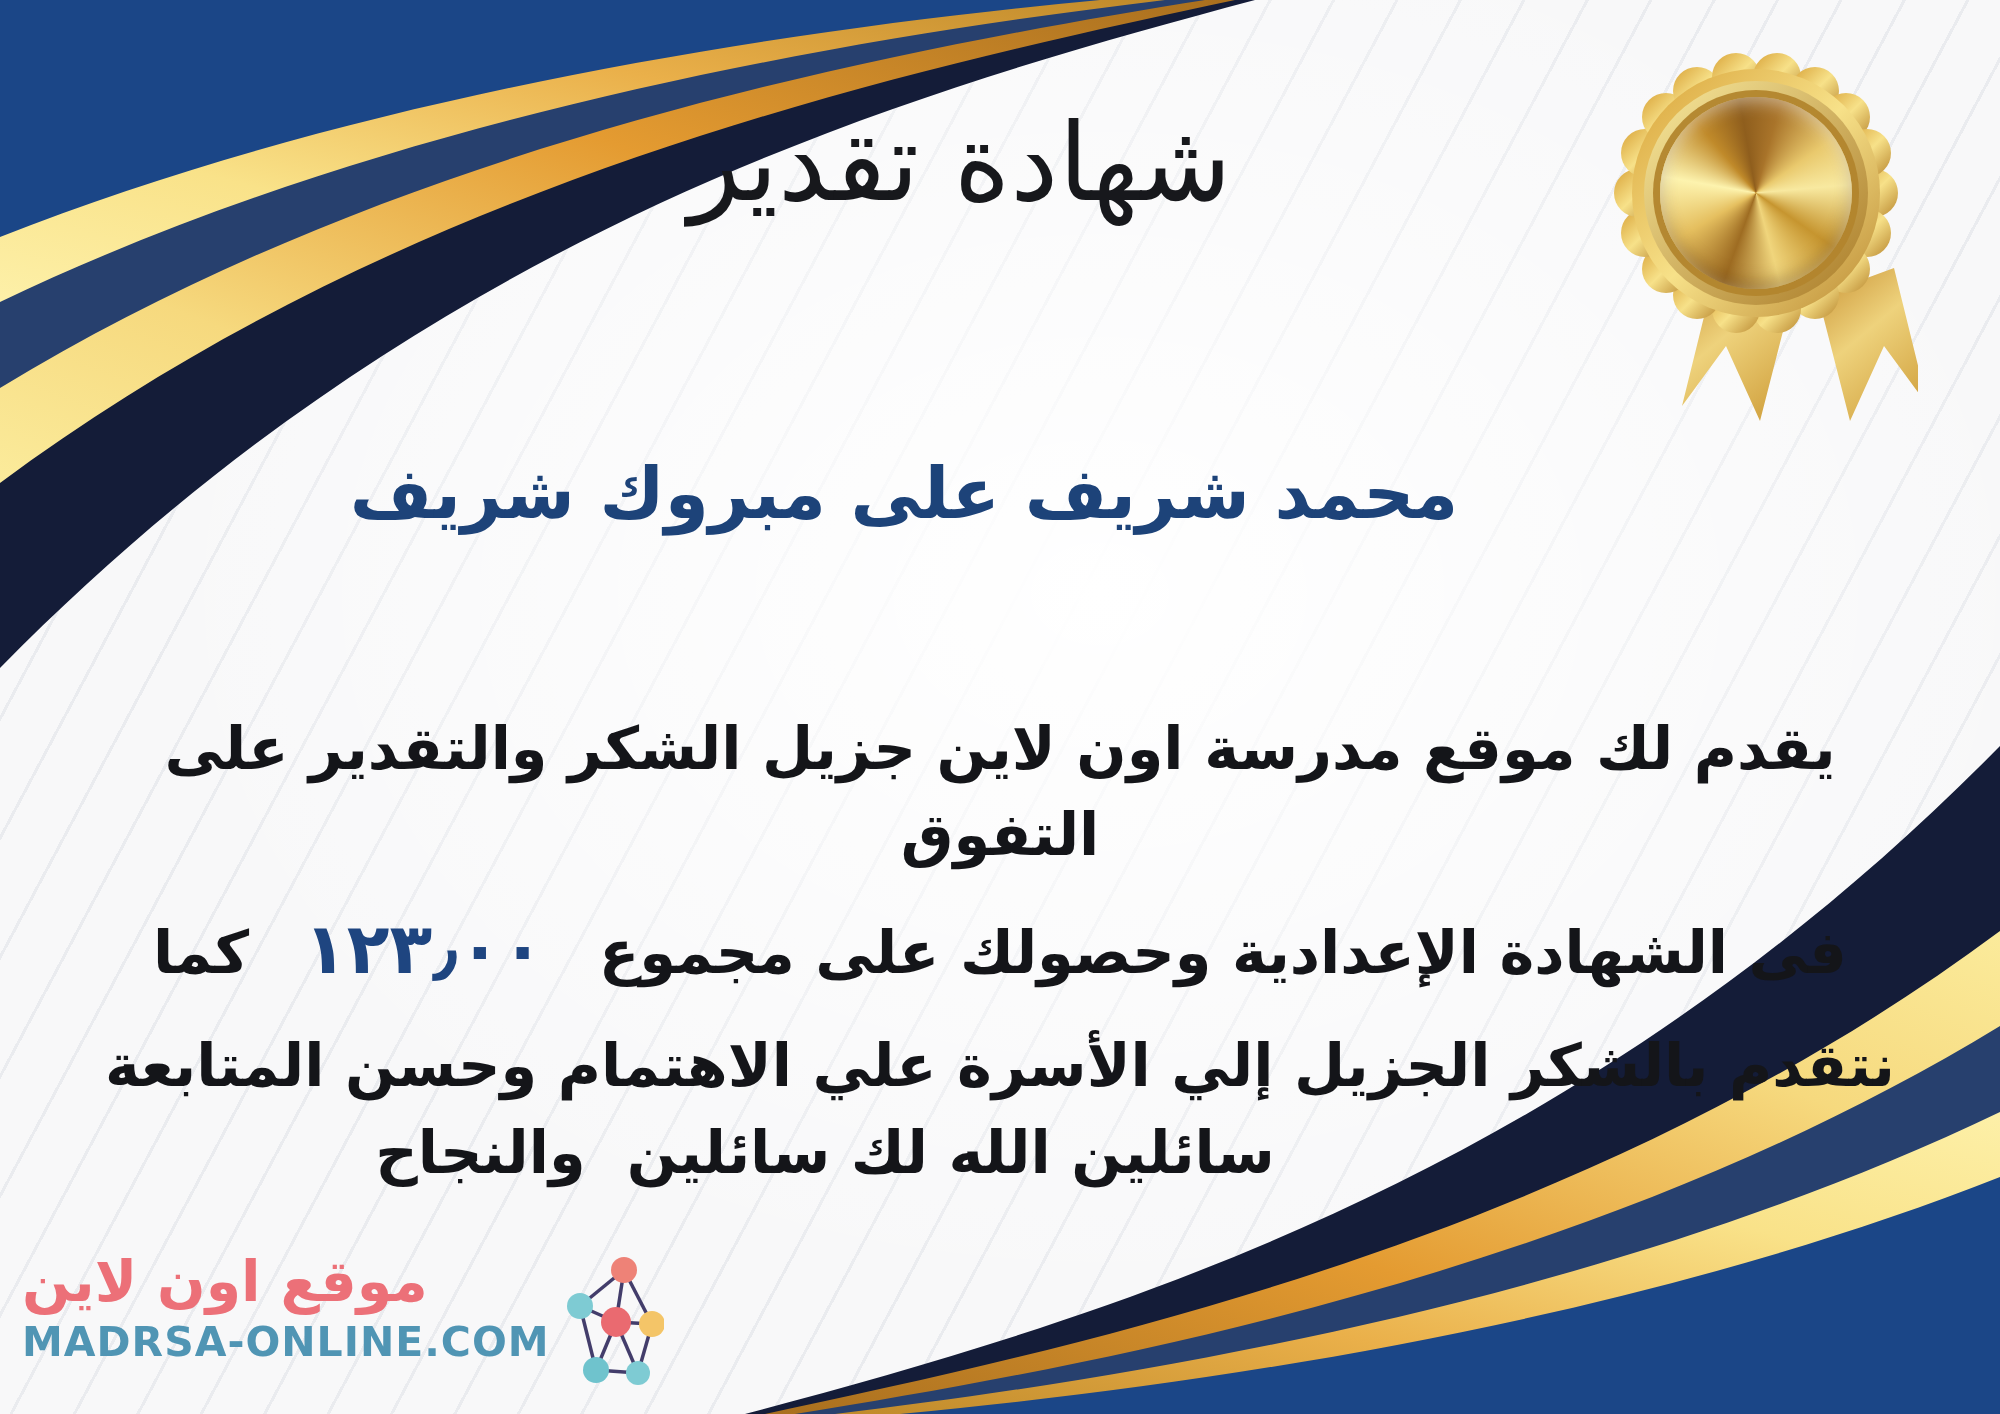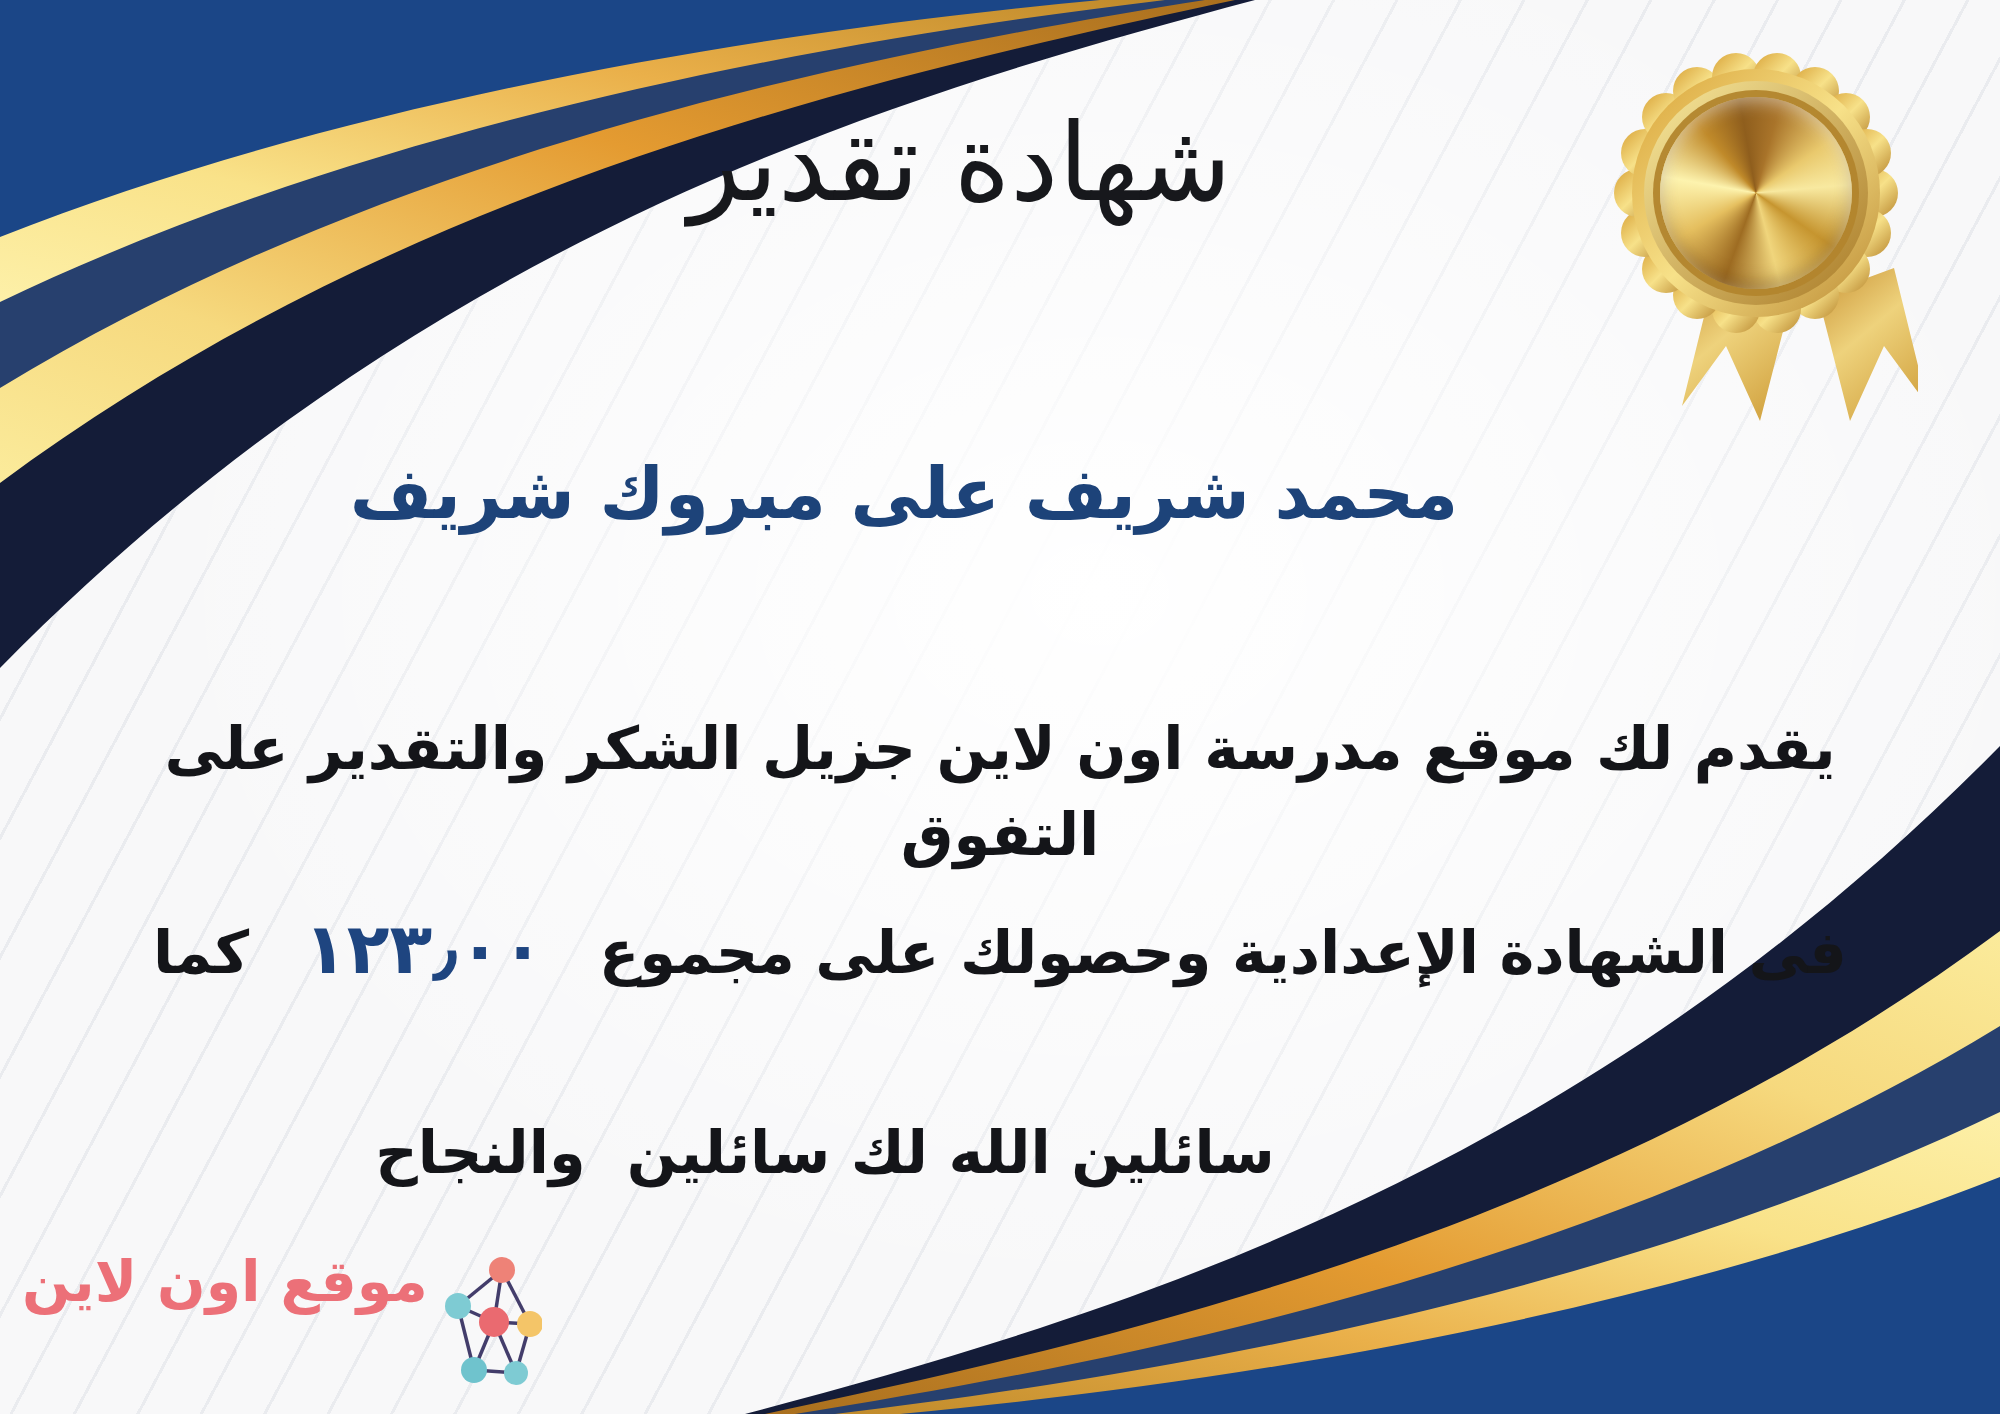--- a/index.html
+++ b/index.html
@@ -136,20 +136,21 @@
     <div class="medal-inner"></div>
   </div>
 
   <div class="title">شهادة تقدير</div>
 
   <div class="student-name">محمد شريف على مبروك شريف</div>
 
   <div class="body-text">
     <div class="line">يقدم لك موقع مدرسة اون لاين جزيل الشكر  والتقدير على التفوق</div>
     <div class="line"><span>فى الشهادة الإعدادية وحصولك على مجموع</span><span class="score">١٢٣٫٠٠</span><span>كما</span></div>
+    <div class="line">نتقدم  بالشكر الجزيل إلي الأسرة علي الاهتمام وحسن المتابعة</div>
   </div>
 
   <div class="closing">سائلين الله لك سائلين  والنجاح</div>
 
   <div class="logo">
     <svg width="98" height="138" viewBox="0 0 98 138" aria-hidden="true">
       <g stroke="#433d6b" stroke-width="3.5" fill="none">
         <line x1="58" y1="18" x2="14" y2="54"></line>
           <line x1="58" y1="18" x2="50" y2="70"></line>
         <line x1="58" y1="18" x2="86" y2="72"></line>
@@ -163,16 +164,17 @@
       </g>
       <circle cx="58" cy="18" r="13" fill="#ee8277"></circle>
       <circle cx="14" cy="54" r="13" fill="#7ecbd3"></circle>
       <circle cx="50" cy="70" r="15" fill="#ea6a70"></circle>
       <circle cx="86" cy="72" r="13" fill="#f4c568"></circle>
       <circle cx="30" cy="118" r="13" fill="#6fc3cd"></circle>
       <circle cx="72" cy="121" r="12" fill="#7ecbd3"></circle>
     </svg>
     <div class="logo-text">
       <div class="logo-ar">موقع اون لاين</div>
+      <div class="logo-url">MADRSA-ONLINE.COM</div>
     </div>
   </div>
 
 </div>
 
 </body></html>

